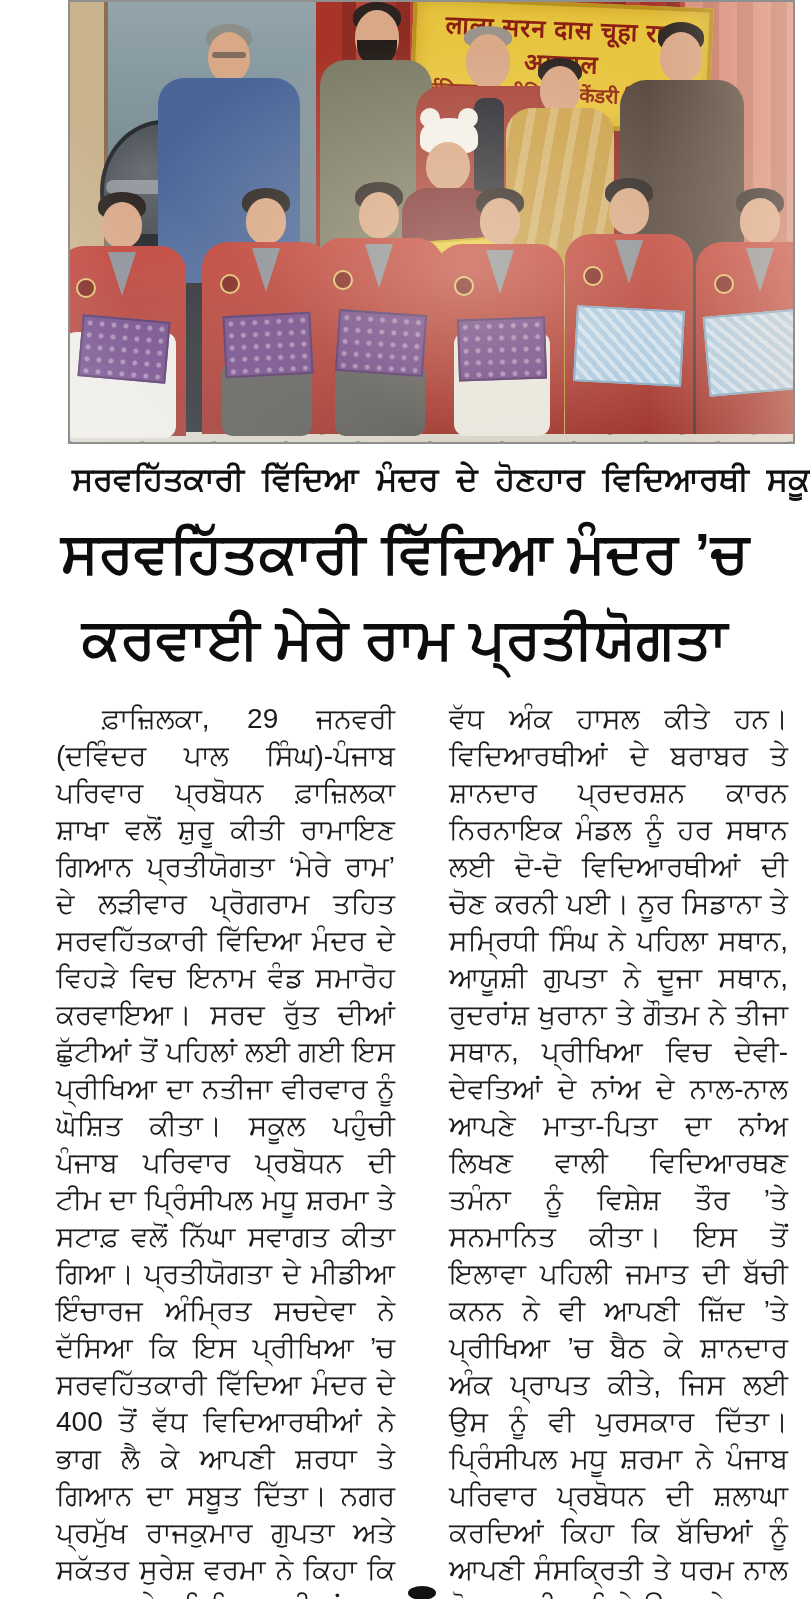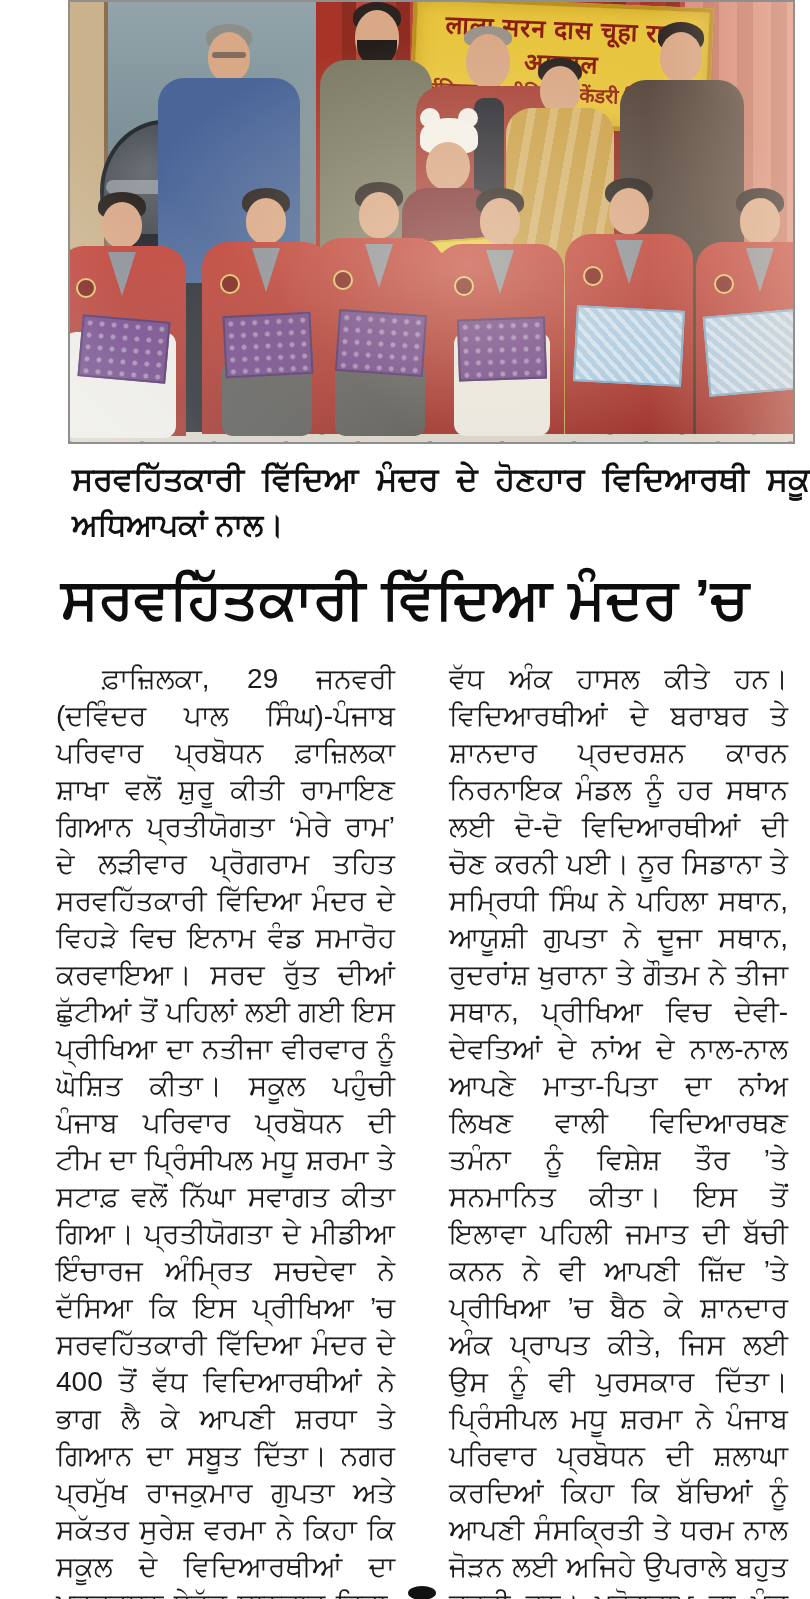--- a/index.html
+++ b/index.html
@@ -173,26 +173,26 @@
     <div class="badge" style="left:644px;top:272px;"></div>
     <div style="left:636px;top:310px;width:108px;height:76px;transform:rotate(-5deg);background-color:#a9c9e2;background-image:repeating-linear-gradient(45deg,rgba(255,255,255,.45) 0 4px,transparent 4px 9px);border:2px solid #7ea6c4;"></div>
   </div>
 
   <div class="ph-glow"></div>
 </figure>
 
 <div class="caption">
   <div class="caption-l1">ਸਰਵਹਿੱਤਕਾਰੀ ਵਿੱਦਿਆ ਮੰਦਰ ਦੇ ਹੋਣਹਾਰ ਵਿਦਿਆਰਥੀ ਸਕੂਲ</div>
   <div class="caption-l2">
-    <span>ਅਧਿਆਪਕਾਂ ਨਾਲ।</span>
   </div>
 </div>
 
 <h1 class="headline" style="margin:8px 0 0 0;">
   <div>ਸਰਵਹਿੱਤਕਾਰੀ ਵਿੱਦਿਆ ਮੰਦਰ ’ਚ</div>
+  <div>ਕਰਵਾਈ ਮੇਰੇ ਰਾਮ ਪ੍ਰਤੀਯੋਗਤਾ</div>
 </h1>
 
 <div class="article">
   <p class="first">ਫ਼ਾਜ਼ਿਲਕਾ, 29 ਜਨਵਰੀ (ਦਵਿੰਦਰ ਪਾਲ ਸਿੰਘ)-ਪੰਜਾਬ ਪਰਿਵਾਰ ਪ੍ਰਬੋਧਨ ਫ਼ਾਜ਼ਿਲਕਾ ਸ਼ਾਖਾ ਵਲੋਂ ਸ਼ੁਰੂ ਕੀਤੀ ਰਾਮਾਇਣ ਗਿਆਨ ਪ੍ਰਤੀਯੋਗਤਾ ‘ਮੇਰੇ ਰਾਮ’ ਦੇ ਲੜੀਵਾਰ ਪ੍ਰੋਗਰਾਮ ਤਹਿਤ ਸਰਵਹਿੱਤਕਾਰੀ ਵਿੱਦਿਆ ਮੰਦਰ ਦੇ ਵਿਹੜੇ ਵਿਚ ਇਨਾਮ ਵੰਡ ਸਮਾਰੋਹ ਕਰਵਾਇਆ। ਸਰਦ ਰੁੱਤ ਦੀਆਂ ਛੁੱਟੀਆਂ ਤੋਂ ਪਹਿਲਾਂ ਲਈ ਗਈ ਇਸ ਪ੍ਰੀਖਿਆ ਦਾ ਨਤੀਜਾ ਵੀਰਵਾਰ ਨੂੰ ਘੋਸ਼ਿਤ ਕੀਤਾ। ਸਕੂਲ ਪਹੁੰਚੀ ਪੰਜਾਬ ਪਰਿਵਾਰ ਪ੍ਰਬੋਧਨ ਦੀ ਟੀਮ ਦਾ ਪ੍ਰਿੰਸੀਪਲ ਮਧੂ ਸ਼ਰਮਾ ਤੇ ਸਟਾਫ਼ ਵਲੋਂ ਨਿੱਘਾ ਸਵਾਗਤ ਕੀਤਾ ਗਿਆ। ਪ੍ਰਤੀਯੋਗਤਾ ਦੇ ਮੀਡੀਆ ਇੰਚਾਰਜ ਅੰਮ੍ਰਿਤ ਸਚਦੇਵਾ ਨੇ ਦੱਸਿਆ ਕਿ ਇਸ ਪ੍ਰੀਖਿਆ ’ਚ ਸਰਵਹਿੱਤਕਾਰੀ ਵਿੱਦਿਆ ਮੰਦਰ ਦੇ 400 ਤੋਂ ਵੱਧ ਵਿਦਿਆਰਥੀਆਂ ਨੇ ਭਾਗ ਲੈ ਕੇ ਆਪਣੀ ਸ਼ਰਧਾ ਤੇ ਗਿਆਨ ਦਾ ਸਬੂਤ ਦਿੱਤਾ। ਨਗਰ ਪ੍ਰਮੁੱਖ ਰਾਜਕੁਮਾਰ ਗੁਪਤਾ ਅਤੇ ਸਕੱਤਰ ਸੁਰੇਸ਼ ਵਰਮਾ ਨੇ ਕਿਹਾ ਕਿ ਸਕੂਲ ਦੇ ਵਿਦਿਆਰਥੀਆਂ ਦਾ ਪ੍ਰਦਰਸ਼ਨ ਬੇਹੱਦ ਸ਼ਾਨਦਾਰ ਰਿਹਾ, ਜਿੱਥੇ ਜ਼ਿਆਦਾਤਰ ਬੱਚਿਆਂ ਨੇ 50 ’ਚੋਂ 45 ਤੋਂ</p>
   <p>ਵੱਧ ਅੰਕ ਹਾਸਲ ਕੀਤੇ ਹਨ। ਵਿਦਿਆਰਥੀਆਂ ਦੇ ਬਰਾਬਰ ਤੇ ਸ਼ਾਨਦਾਰ ਪ੍ਰਦਰਸ਼ਨ ਕਾਰਨ ਨਿਰਨਾਇਕ ਮੰਡਲ ਨੂੰ ਹਰ ਸਥਾਨ ਲਈ ਦੋ-ਦੋ ਵਿਦਿਆਰਥੀਆਂ ਦੀ ਚੋਣ ਕਰਨੀ ਪਈ। ਨੂਰ ਸਿਡਾਨਾ ਤੇ ਸਮ੍ਰਿਧੀ ਸਿੰਘ ਨੇ ਪਹਿਲਾ ਸਥਾਨ, ਆਯੂਸ਼ੀ ਗੁਪਤਾ ਨੇ ਦੂਜਾ ਸਥਾਨ, ਰੁਦਰਾਂਸ਼ ਖੁਰਾਨਾ ਤੇ ਗੌਤਮ ਨੇ ਤੀਜਾ ਸਥਾਨ, ਪ੍ਰੀਖਿਆ ਵਿਚ ਦੇਵੀ-ਦੇਵਤਿਆਂ ਦੇ ਨਾਂਅ ਦੇ ਨਾਲ-ਨਾਲ ਆਪਣੇ ਮਾਤਾ-ਪਿਤਾ ਦਾ ਨਾਂਅ ਲਿਖਣ ਵਾਲੀ ਵਿਦਿਆਰਥਣ ਤਮੰਨਾ ਨੂੰ ਵਿਸ਼ੇਸ਼ ਤੌਰ ’ਤੇ ਸਨਮਾਨਿਤ ਕੀਤਾ। ਇਸ ਤੋਂ ਇਲਾਵਾ ਪਹਿਲੀ ਜਮਾਤ ਦੀ ਬੱਚੀ ਕਨਨ ਨੇ ਵੀ ਆਪਣੀ ਜ਼ਿੱਦ ’ਤੇ ਪ੍ਰੀਖਿਆ ’ਚ ਬੈਠ ਕੇ ਸ਼ਾਨਦਾਰ ਅੰਕ ਪ੍ਰਾਪਤ ਕੀਤੇ, ਜਿਸ ਲਈ ਉਸ ਨੂੰ ਵੀ ਪੁਰਸਕਾਰ ਦਿੱਤਾ। ਪ੍ਰਿੰਸੀਪਲ ਮਧੂ ਸ਼ਰਮਾ ਨੇ ਪੰਜਾਬ ਪਰਿਵਾਰ ਪ੍ਰਬੋਧਨ ਦੀ ਸ਼ਲਾਘਾ ਕਰਦਿਆਂ ਕਿਹਾ ਕਿ ਬੱਚਿਆਂ ਨੂੰ ਆਪਣੀ ਸੰਸਕ੍ਰਿਤੀ ਤੇ ਧਰਮ ਨਾਲ ਜੋੜਨ ਲਈ ਅਜਿਹੇ ਉਪਰਾਲੇ ਬਹੁਤ ਜ਼ਰੂਰੀ ਹਨ। ਪ੍ਰੋਗਰਾਮ ਦਾ ਮੰਚ ਸੰਚਾਲਨ ਅਧਿਆਪਕ ਪ੍ਰੇਮ ਨਰਾਇਣ ਵਿਦਿਆਰਥੀ ਨੇ ਨਿਭਾਇਆ।</p>
 </div>
 
 <div class="ink-mark"></div>
 
 </body></html>

